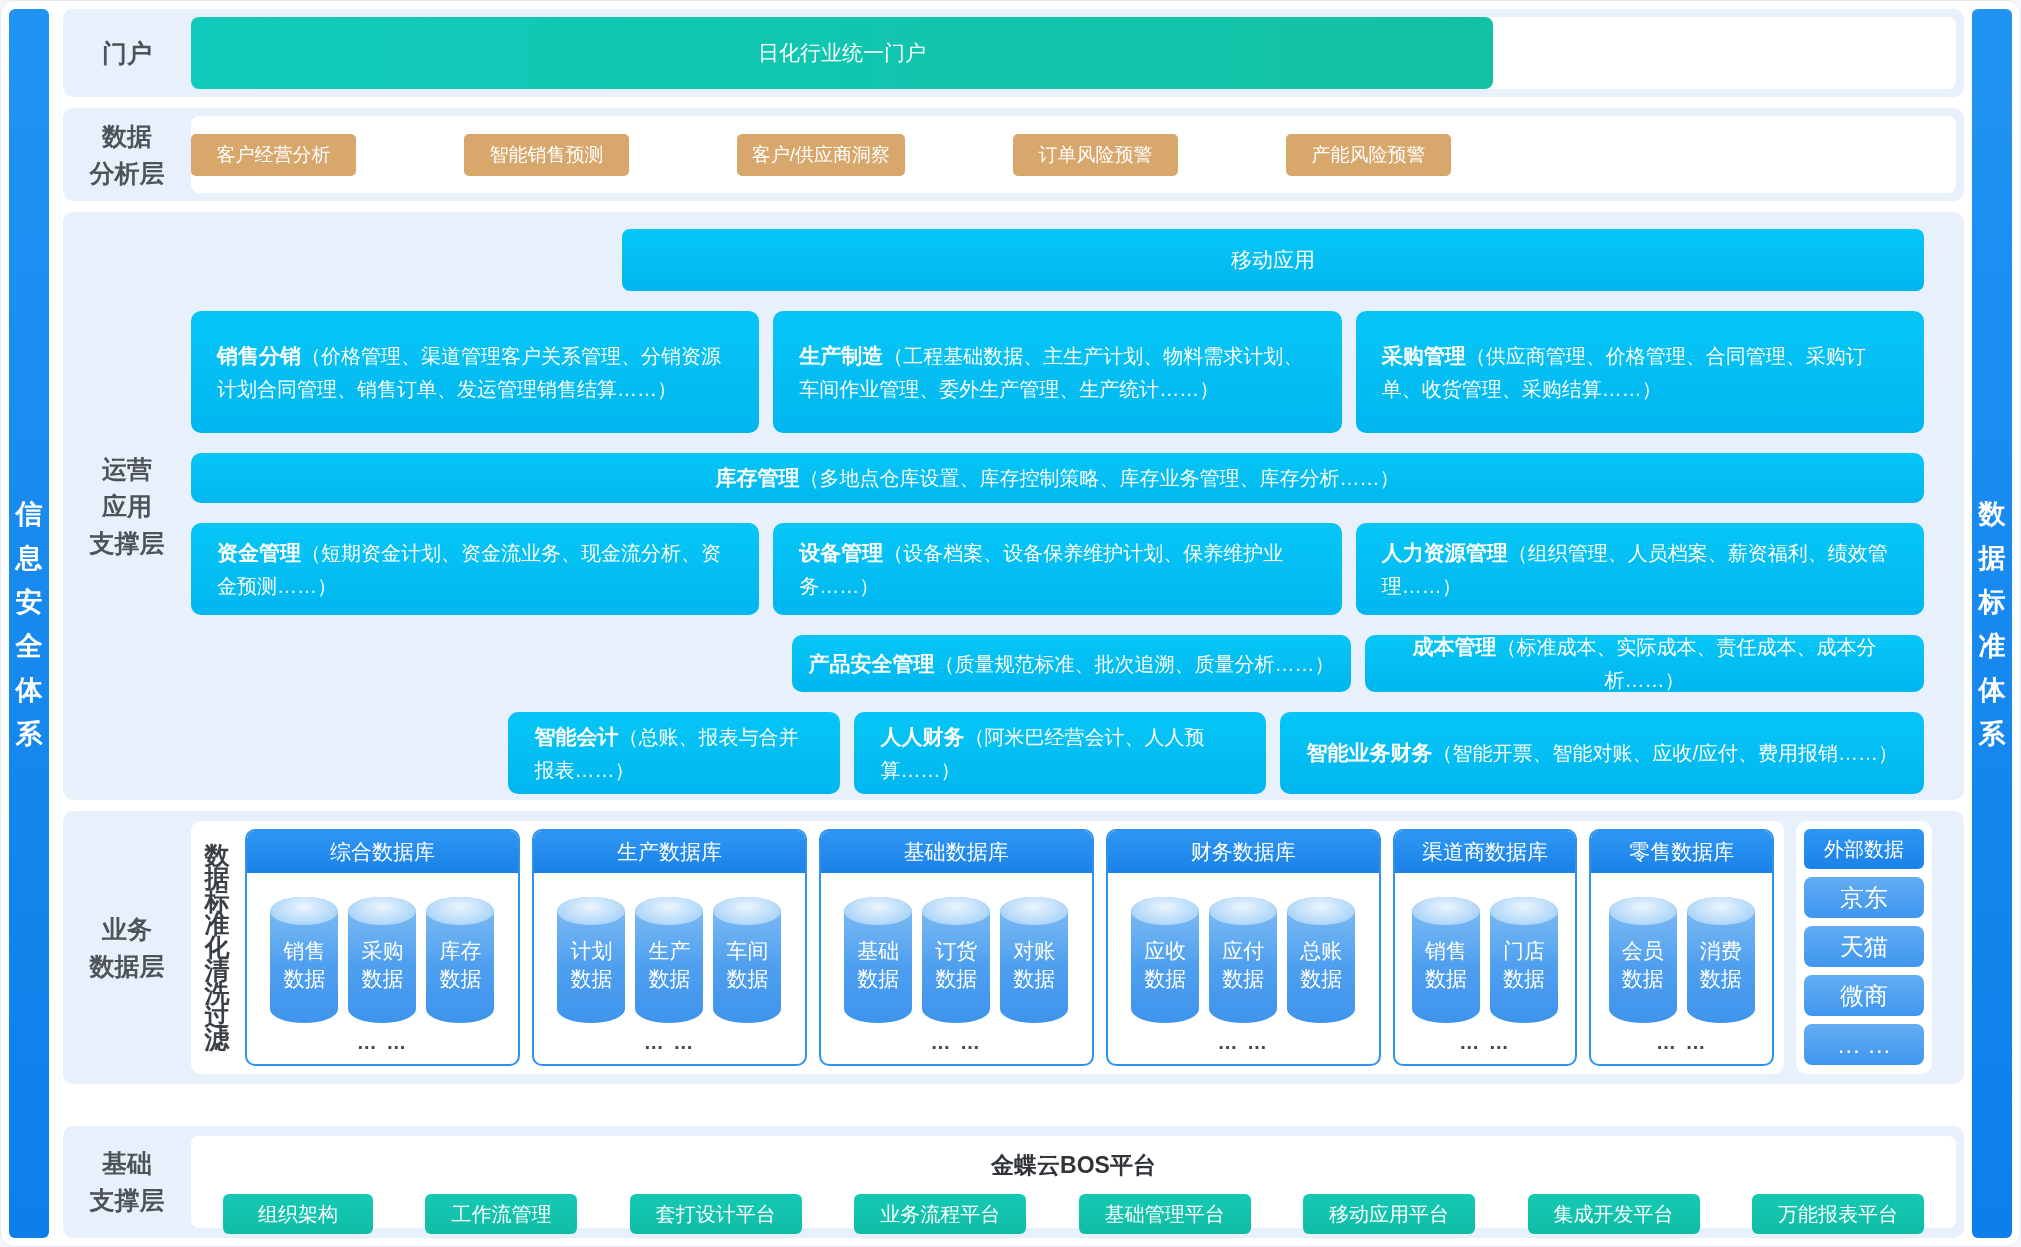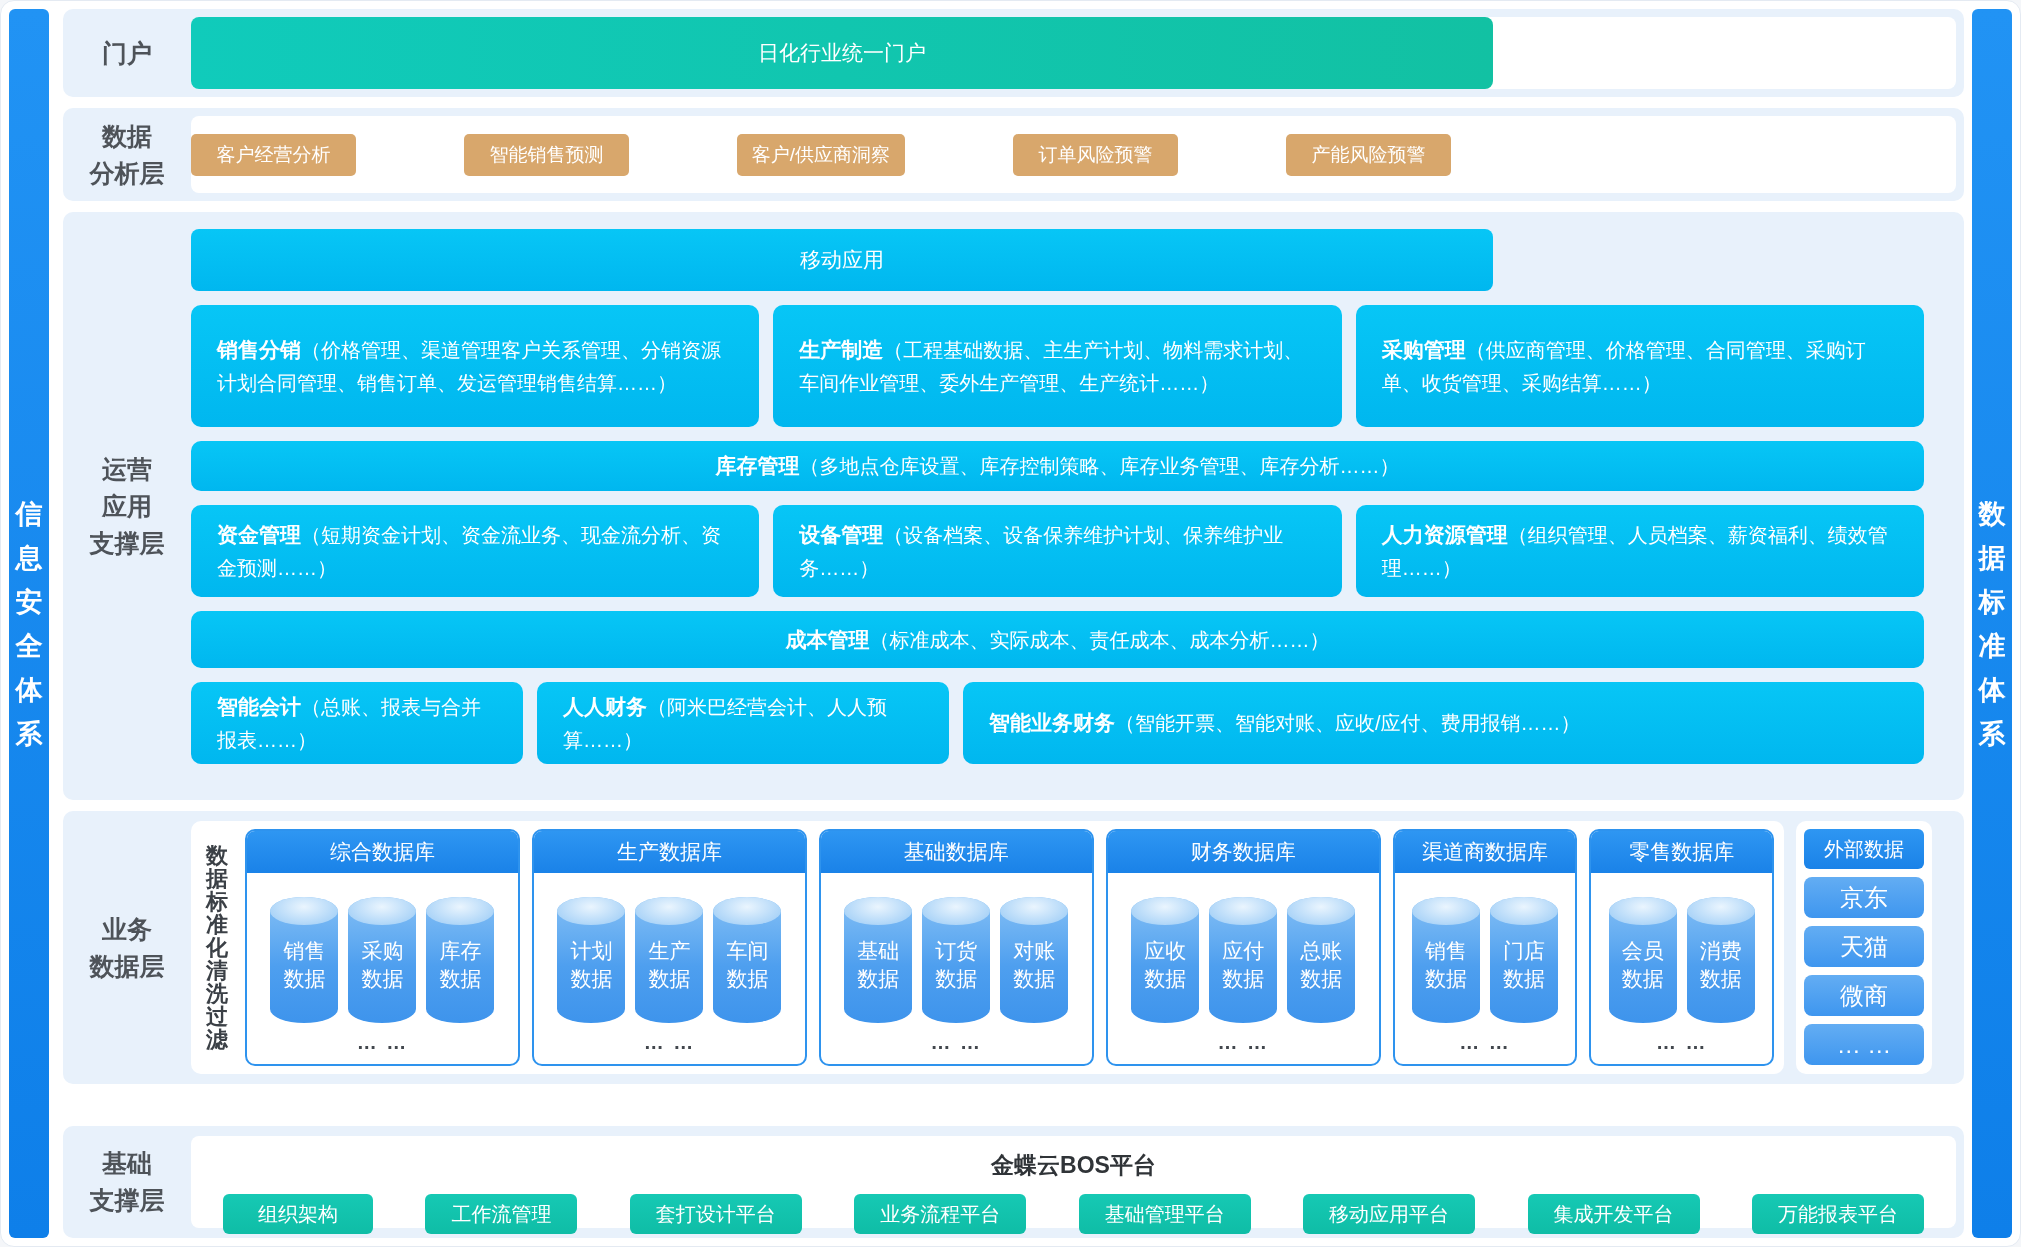--- a/index.html
+++ b/index.html
@@ -35,40 +35,40 @@
   .white-strip { height:100%; background:#fff; border-radius:8px; display:flex; align-items:center; }
 
   .portal-bar { width:1302px; height:100%; border-radius:8px; color:#fff; font-size:21px;
                 background:linear-gradient(90deg,#10CBBB,#12C1A3);
                 display:flex; align-items:center; justify-content:center; }
 
   .chip-row { width:1260px; display:flex; justify-content:space-between; align-items:center; }
   .chip { min-width:165px; height:42px; padding:0 15px; background:#D8A76C; border-radius:5px;
           color:#fff; font-size:19px; display:flex; align-items:center; justify-content:center; }
 
-  .p-operation .panel-content { display:flex; flex-direction:column; gap:14px; padding:17px 40px 0 0; }
+  .p-operation .panel-content { display:flex; flex-direction:column; gap:20px; padding:17px 40px 0 0;align-items:flex-end; }
   .bar-cyan { width:1302px; height:62px; border-radius:8px; color:#fff; font-size:21px;
               background:linear-gradient(180deg,#07C6F6,#00B7EF);
               display:flex; align-items:center; justify-content:center; }
   .brow { display:flex; gap:14px; }
   .block { background:linear-gradient(180deg,#07C6F6,#00B7EF); border-radius:10px; color:#fff;
            display:flex; align-items:center; padding:0 26px; font-size:20px; line-height:33px; }
   .block .bt { font-weight:bold; font-size:21px; }
   .block.center { justify-content:center; text-align:center; padding:0 12px; }
   .h122 { height:122px; } .h92 { height:92px; } .h82 { height:82px; }
   .inv-bar { height:50px; width:100%; }
   .rowd { height:57px; flex:1; }
   .f1 { flex:1; }
   .we1 { flex:0 0 510px; } .we2 { flex:0 0 332px; } .we3 { flex:0 0 412px; }
 
   .p-data .panel-content { display:flex; gap:12px; padding:10px 32px 10px 0; }
   .data-box { background:#fff; border-radius:10px; }
   .data-box.mainbox { flex:1; display:flex; padding:8px 10px; gap:12px; }
   .filter-wrap { width:32px; flex:none; display:flex; align-items:center; justify-content:center; }
-  .filter-label { width:26px; font-size:22px; line-height:23px; color:#3B4046; font-weight:600;
+  .filter-label { width:26px; font-size:25px; line-height:23px; color:#3B4046; font-weight:600;
                   text-align:center; word-break:break-all; }
   .db-group { border:2px solid #2E93EE; border-radius:10px; overflow:hidden; background:#fff;
               display:flex; flex-direction:column; }
   .db-group.c3 { flex:3; } .db-group.c2 { flex:2; }
   .db-header { height:42px; flex:none; background:linear-gradient(180deg,#2E96F2,#1A82E8);
                color:#fff; font-size:21px; display:flex; align-items:center; justify-content:center; }
   .db-body { flex:1; display:flex; flex-direction:column; align-items:center; padding-top:24px; }
   .cyl-row { display:flex; gap:10px; }
   .cylinder { position:relative; width:68px; height:126px; border-radius:34px / 14px;
               background:linear-gradient(180deg,#85C0F5 0%,#4E9FEF 55%,#3E94EC 100%); }
@@ -163,20 +163,23 @@
           <div class="block h92 f1">
             <div><span class="bt">设备管理</span><span class="bd">（设备档案、设备保养维护计划、保养维护业务……）</span></div>
           </div>
           <div class="block h92 f1">
             <div><span class="bt">人力资源管理</span><span class="bd">（组织管理、人员档案、薪资福利、绩效管理……）</span></div>
           </div>
         </div>
 
         <div class="brow">
           <div class="block center rowd">
+            <div><span class="bt">产品安全管理</span><span class="bd">（质量规范标准、批次追溯、质量分析……）</span></div>
+          </div>
+          <div class="block center rowd">
             <div><span class="bt">成本管理</span><span class="bd">（标准成本、实际成本、责任成本、成本分析……）</span></div>
           </div>
         </div>
 
         <div class="brow">
           <div class="block h82 we2">
             <div><span class="bt">智能会计</span><span class="bd">（总账、报表与合并报表……）</span></div>
           </div>
           <div class="block h82 we3">
             <div><span class="bt">人人财务</span><span class="bd">（阿米巴经营会计、人人预算……）</span></div>

